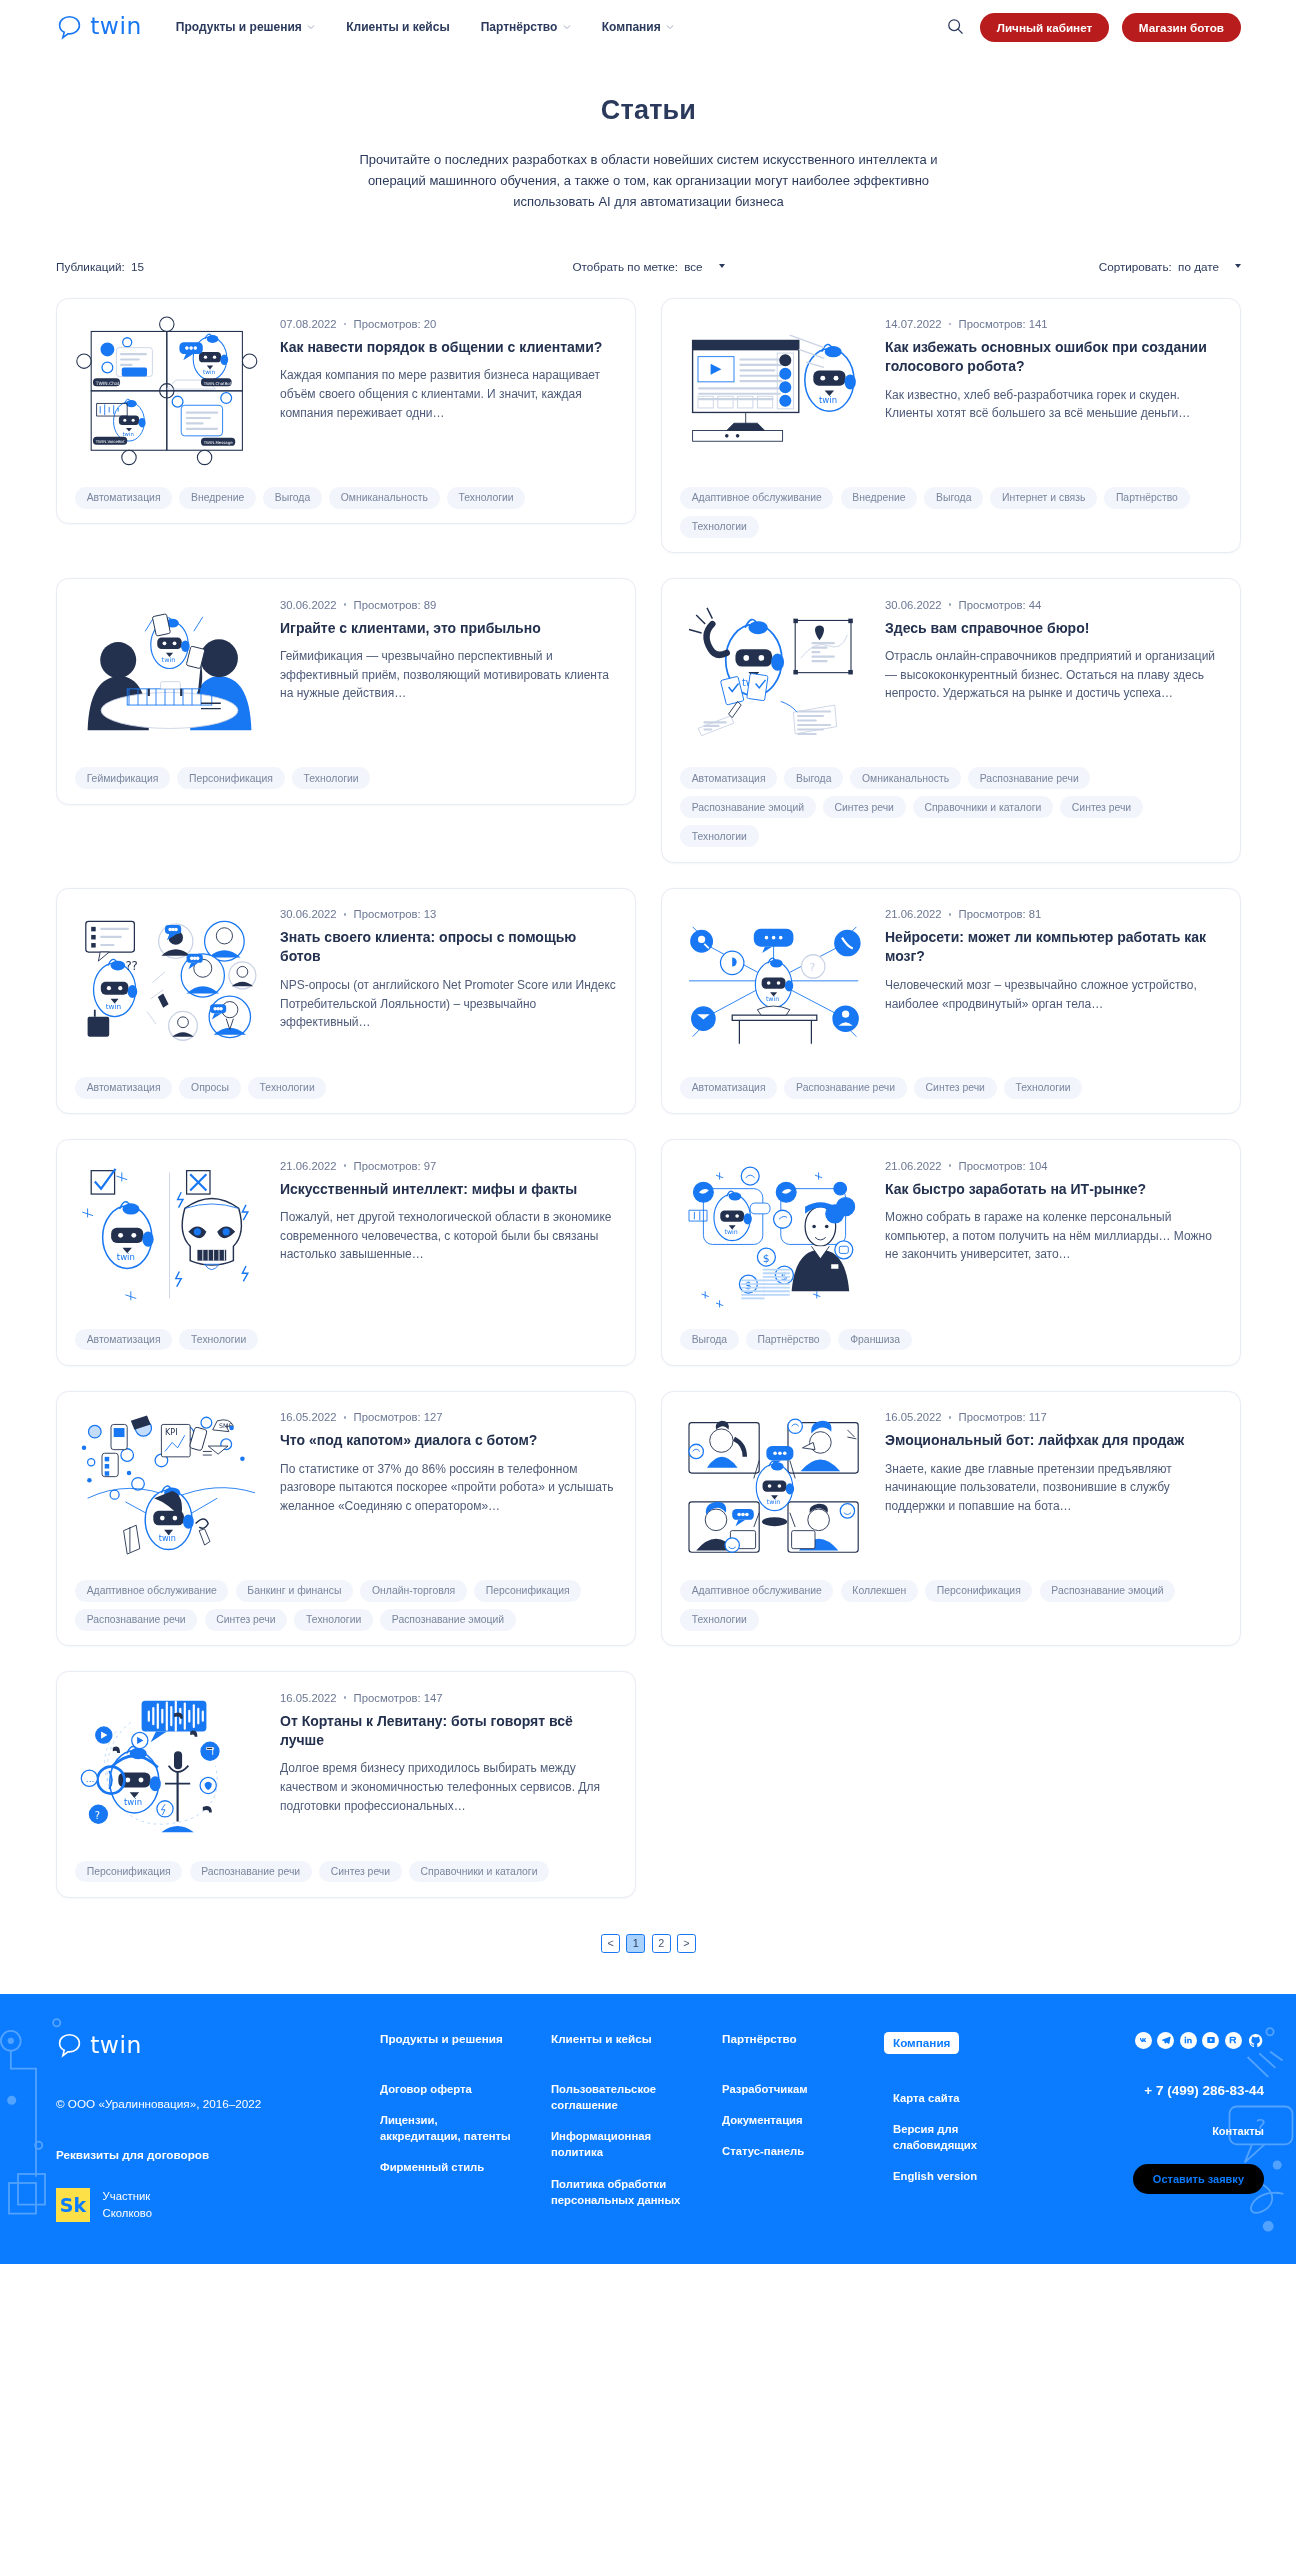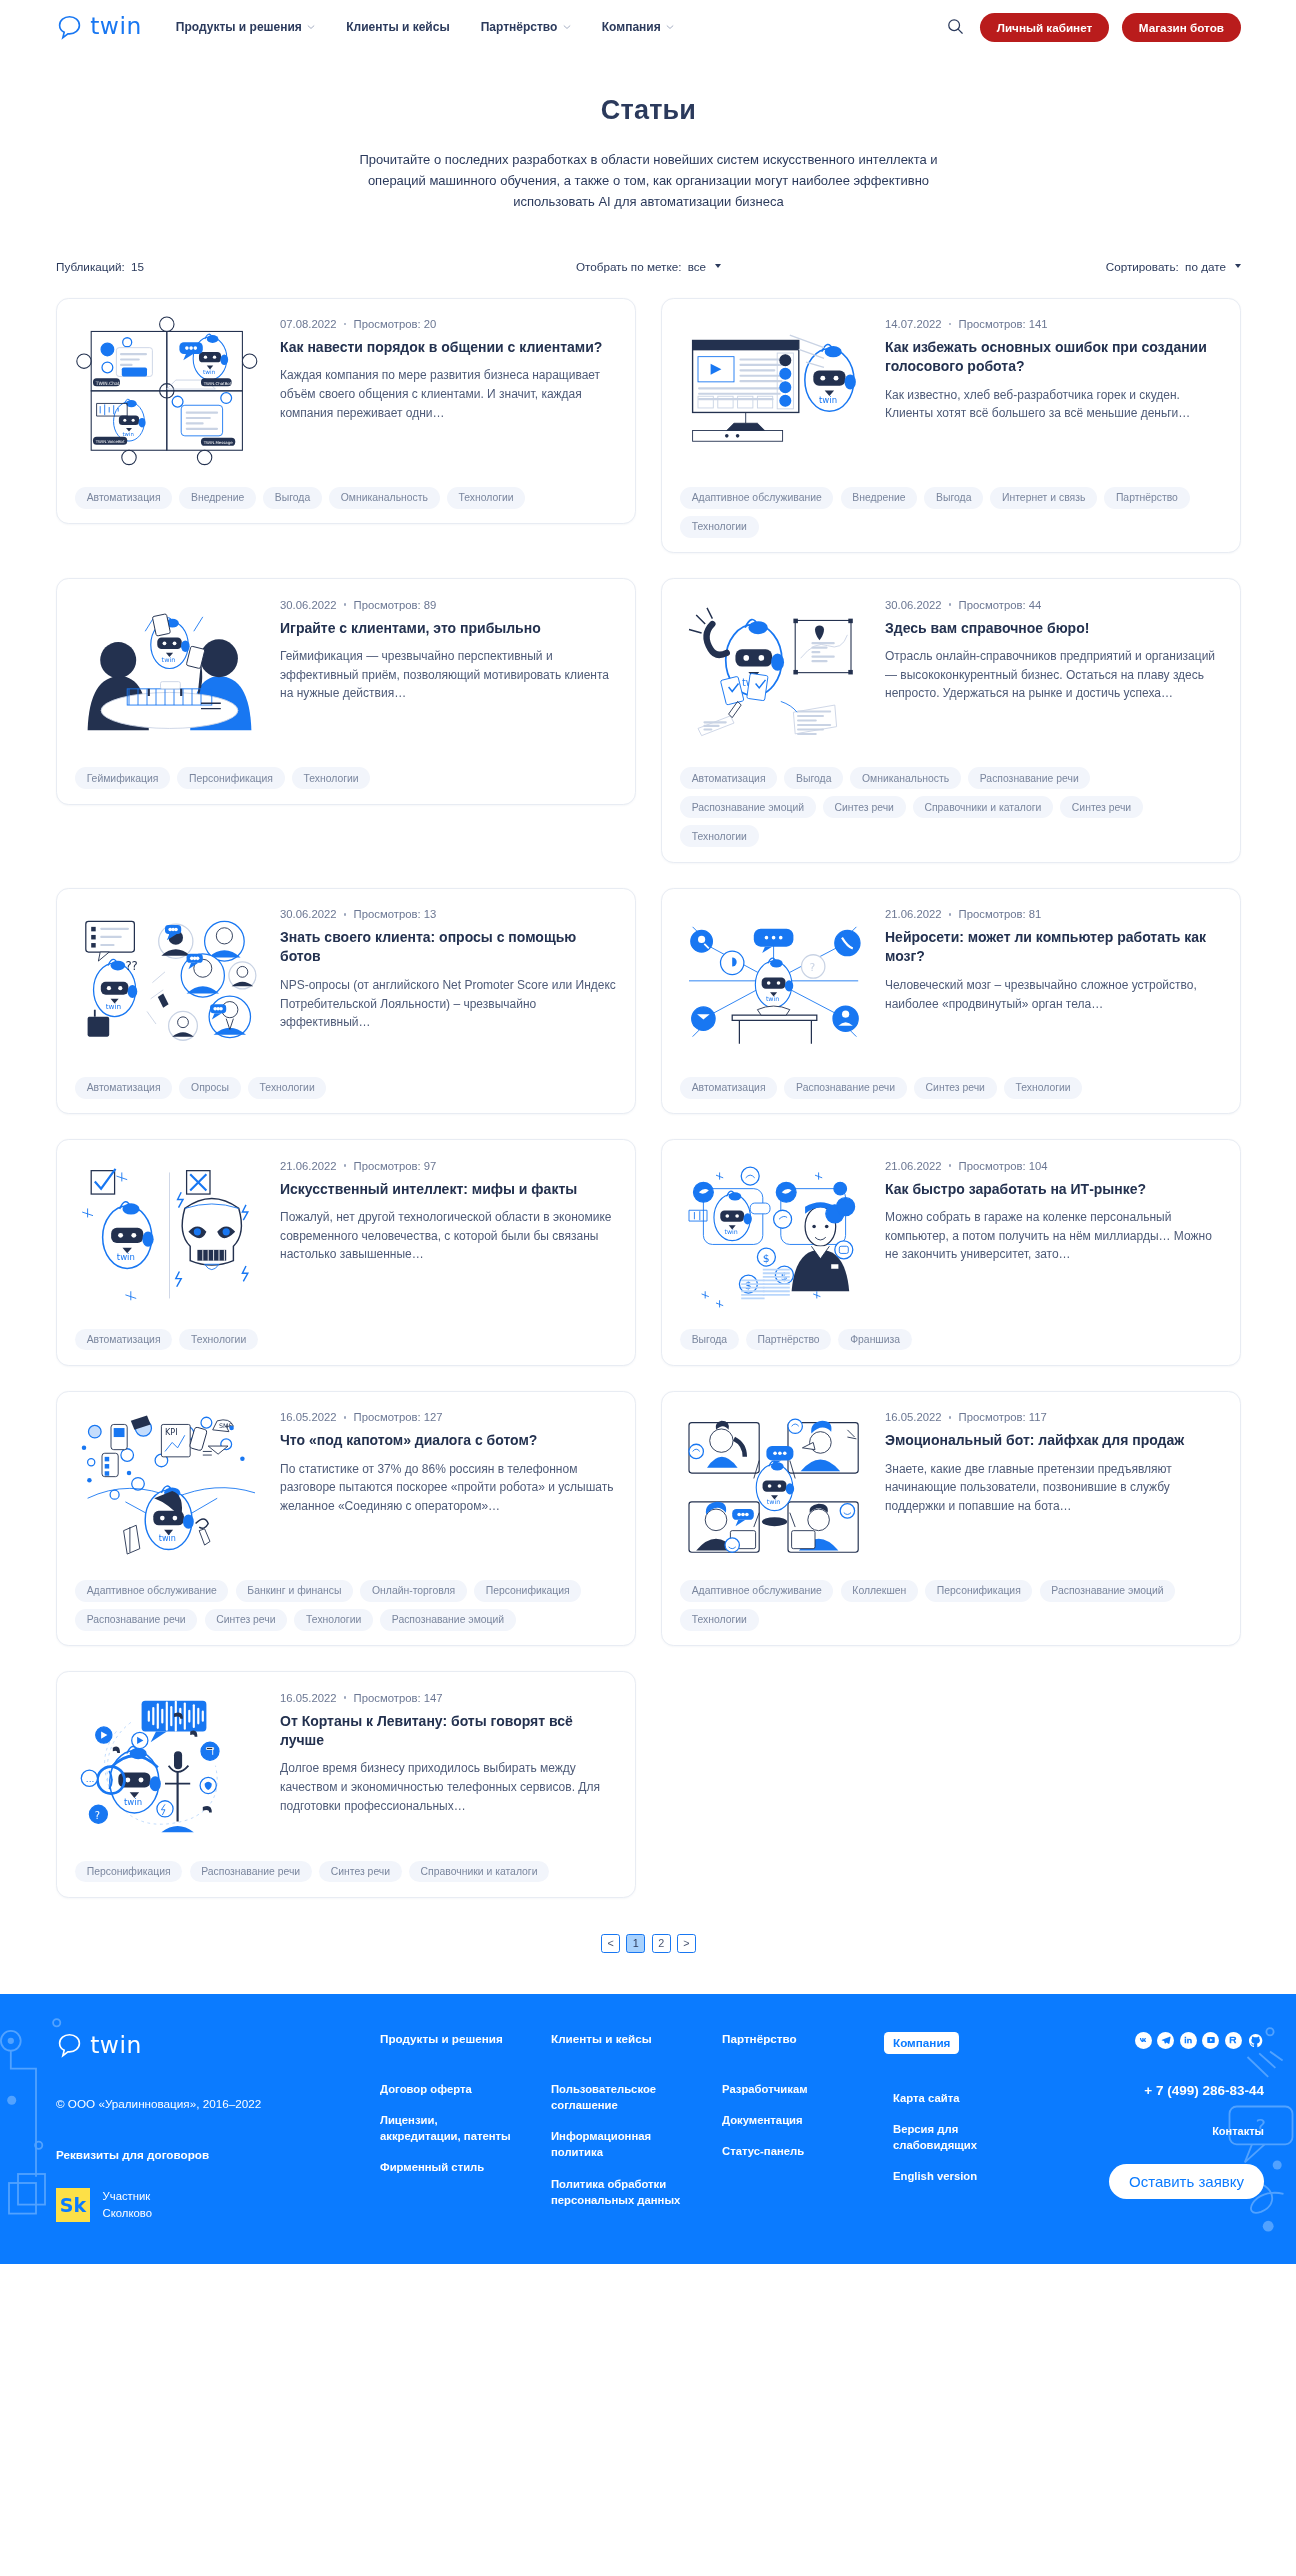--- a/index.html
+++ b/index.html
@@ -32,21 +32,21 @@
   .hero h1{font-size:27px;font-weight:700;color:#2b3a5c;letter-spacing:0.2px;}
   .hero p{max-width:630px;margin:23.4px auto 0;font-size:13px;line-height:1.62;color:#2b3a5c;}
 
   
   .toolbar{display:flex;align-items:center;padding:0 56px;margin-top:38px;font-size:11.7px;color:#2b3a5c;}
   .tb-left{width:33%;display:flex;gap:6.3px;}
   .tb-mid{width:34%;display:flex;justify-content:center;gap:6.3px;align-items:center;}
   .tb-right{width:33%;display:flex;justify-content:flex-end;gap:6.3px;align-items:center;}
   .tb-label{font-weight:400;}
   .tb-value{font-weight:400;}
-  .tb-drop{display:flex;align-items:center;gap:9px;cursor:pointer;}
+  .tb-drop{display:flex;align-items:center;gap:16px;cursor:pointer;}
   .tri{width:0;height:0;border-left:3.6px solid transparent;border-right:3.6px solid transparent;
     border-top:4.5px solid #2b3a5c;display:inline-block;}
 
   
   .grid{display:grid;grid-template-columns:1fr 1fr;gap:25px 25px;padding:25px 56px 0;align-items:start;}
   .card{background:#fff;border:0.9px solid #e8ecf3;border-radius:12.6px;padding:16px 18px 14.4px;
     box-shadow:0 0.9px 1.8px rgba(28,45,90,.04);cursor:pointer;}
   .card-top{display:flex;gap:16px;}
   .thumb{width:189px;height:158px;flex:0 0 189px;border-radius:7.2px;overflow:hidden;
     display:flex;align-items:center;justify-content:center;background:#fff;}
@@ -82,22 +82,22 @@
   .f-col-title{font-size:11.7px;font-weight:700;margin-bottom:36px;white-space:nowrap;}
   .f-col-title.boxed{background:#fff;color:#0b7bff;border-radius:4.5px;padding:4.5px 9px;display:inline-block;margin-left:-9px;}
   .f-link{font-size:11.3px;font-weight:700;line-height:1.42;margin-bottom:15.3px;cursor:pointer;}
   .f-right{width:234px;flex:0 0 234px;text-align:right;}
   .socials{display:flex;gap:5.4px;justify-content:flex-end;margin-bottom:34px;}
   .soc{width:17px;height:17px;border-radius:50%;background:#fff;color:#0b7bff;
     display:flex;align-items:center;justify-content:center;cursor:pointer;}
   .soc svg{display:block;}
   .f-phone{font-size:13.5px;font-weight:700;margin-bottom:27px;}
   .f-contacts{font-size:11px;font-weight:700;margin-bottom:27px;cursor:pointer;}
-  .f-cta{background:#ffffff;color:#0b7bff;border:none;border-radius:18px;padding:9px 20px;
-    font-size:15px;font-weight:400;cursor:pointer;font-family:inherit;}
+  .f-cta{background:#000000;color:#0b7bff;border:none;border-radius:18px;padding:9px 20px;
+    font-size:11px;font-weight:700;cursor:pointer;font-family:inherit;}
   .deco{position:absolute;opacity:.55;pointer-events:none;z-index:1;}
 </style>
 </head>
 <body>
 
 <div class="page">
 
   <div class="header">
     <div class="logo">
       <span class="logo-mark">

